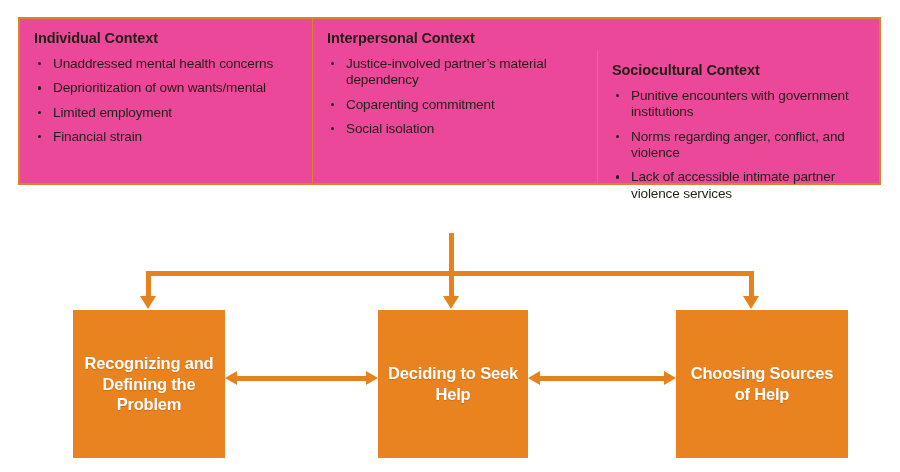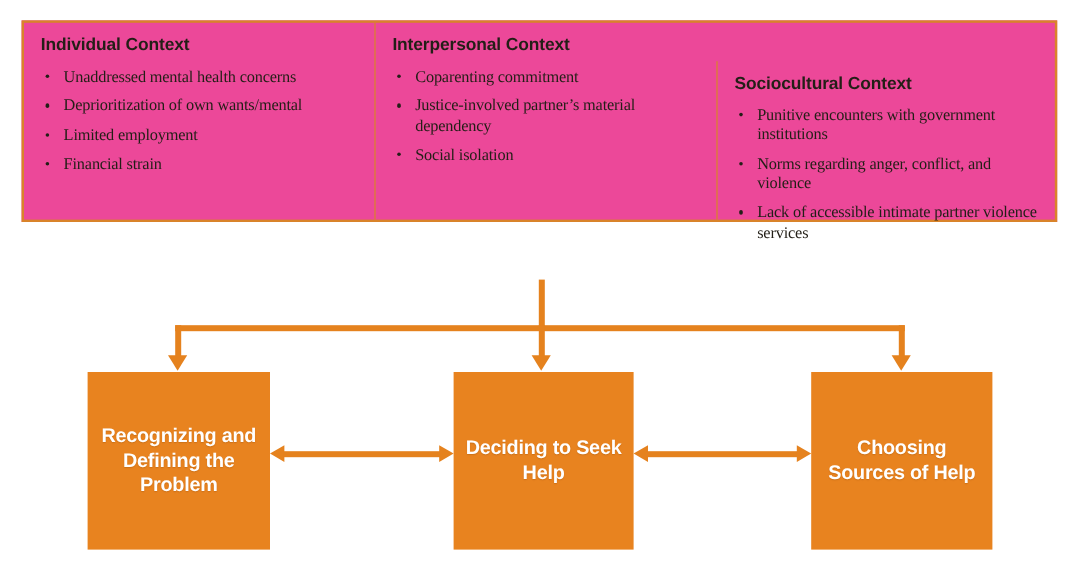--- a/index.html
+++ b/index.html
@@ -56,21 +56,20 @@
     padding: 0;
   }
   .bullet-item {
     position: relative;
     padding-left: 19px;
     margin-bottom: 8px;
     font-size: 13.6px;
     line-height: 1.2;
     color: #231f17;
     letter-spacing: -0.15px;
-    font-family: Liberation Serif, serif;
   }
   .bullet-item:last-child { margin-bottom: 0; }
   .bullet-dot {
     position: absolute;
     left: 4px;
     top: 6px;
     width: 3.4px;
     height: 3.4px;
     border-radius: 50%;
     background: #231f17;
@@ -123,21 +122,21 @@
     height: 148px;
     background: #E8831F;
     display: flex;
     align-items: center;
     justify-content: center;
     text-align: center;
     box-sizing: border-box;
   }
   .stage-box.s0 { left: 73px;  width: 152px; justify-content: center; }
   .stage-box.s1 { left: 378px; width: 150px; }
-  .stage-box.s2 { left: 676px; width: 151px; }
+  .stage-box.s2 { left: 676px; width: 172px; }
   .stage-label {
     color: #FFFFFF;
     font-weight: bold;
     font-size: 16.5px;
     line-height: 1.26;
     letter-spacing: -0.2px;
     text-shadow: 0 1px 1px rgba(120,60,0,0.25);
     padding: 0 6px;
   }
 
@@ -201,25 +200,25 @@
           <span>Financial strain</span>
         </li>
       </ul>
     </div>
 
     <div class="context-column col-1">
       <div class="col-title">Interpersonal Context</div>
       <ul class="bullet-list">
         <li class="bullet-item">
           <span class="bullet-dot"></span>
+          <span>Justice-involved partner’s material dependency</span>
+        </li>
+        <li class="bullet-item">
+          <span class="bullet-dot"></span>
           <span>Coparenting commitment</span>
-        </li>
-        <li class="bullet-item">
-          <span class="bullet-dot"></span>
-          <span>Justice-involved partner’s material dependency</span>
         </li>
         <li class="bullet-item">
           <span class="bullet-dot"></span>
           <span>Social isolation</span>
         </li>
       </ul>
     </div>
 
     <div class="context-column col-2">
       <div class="col-title">Sociocultural Context</div>

